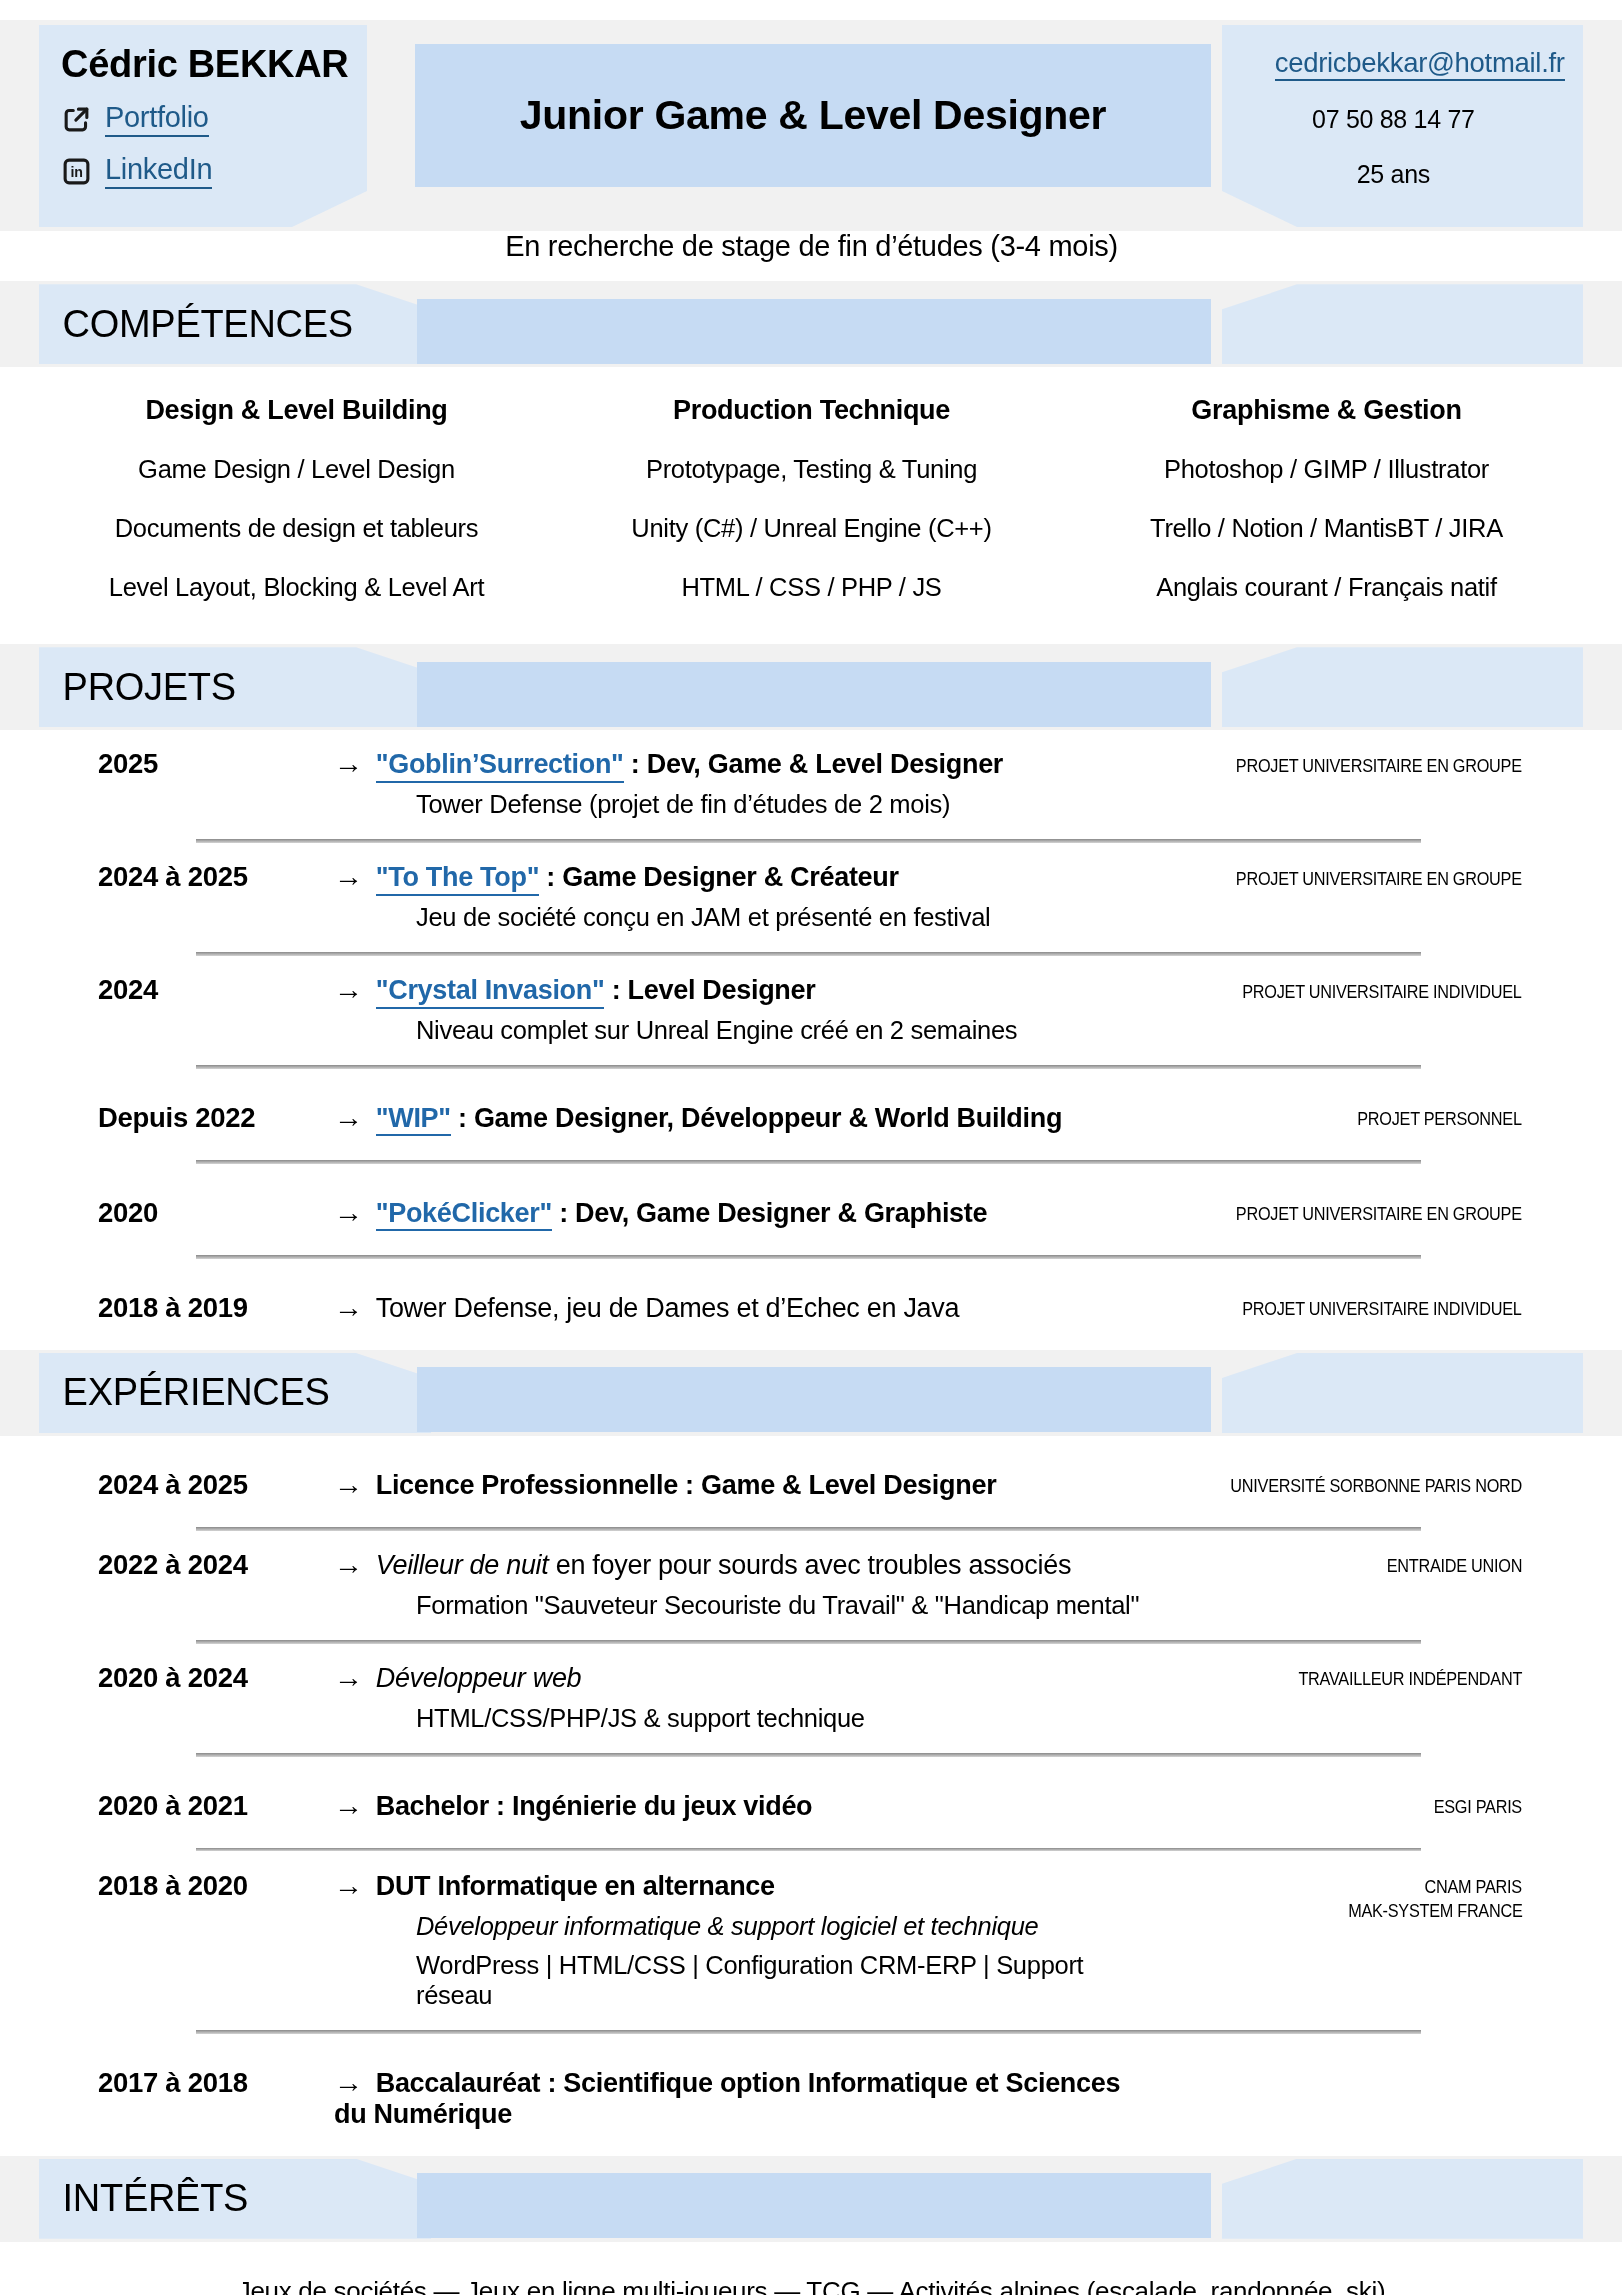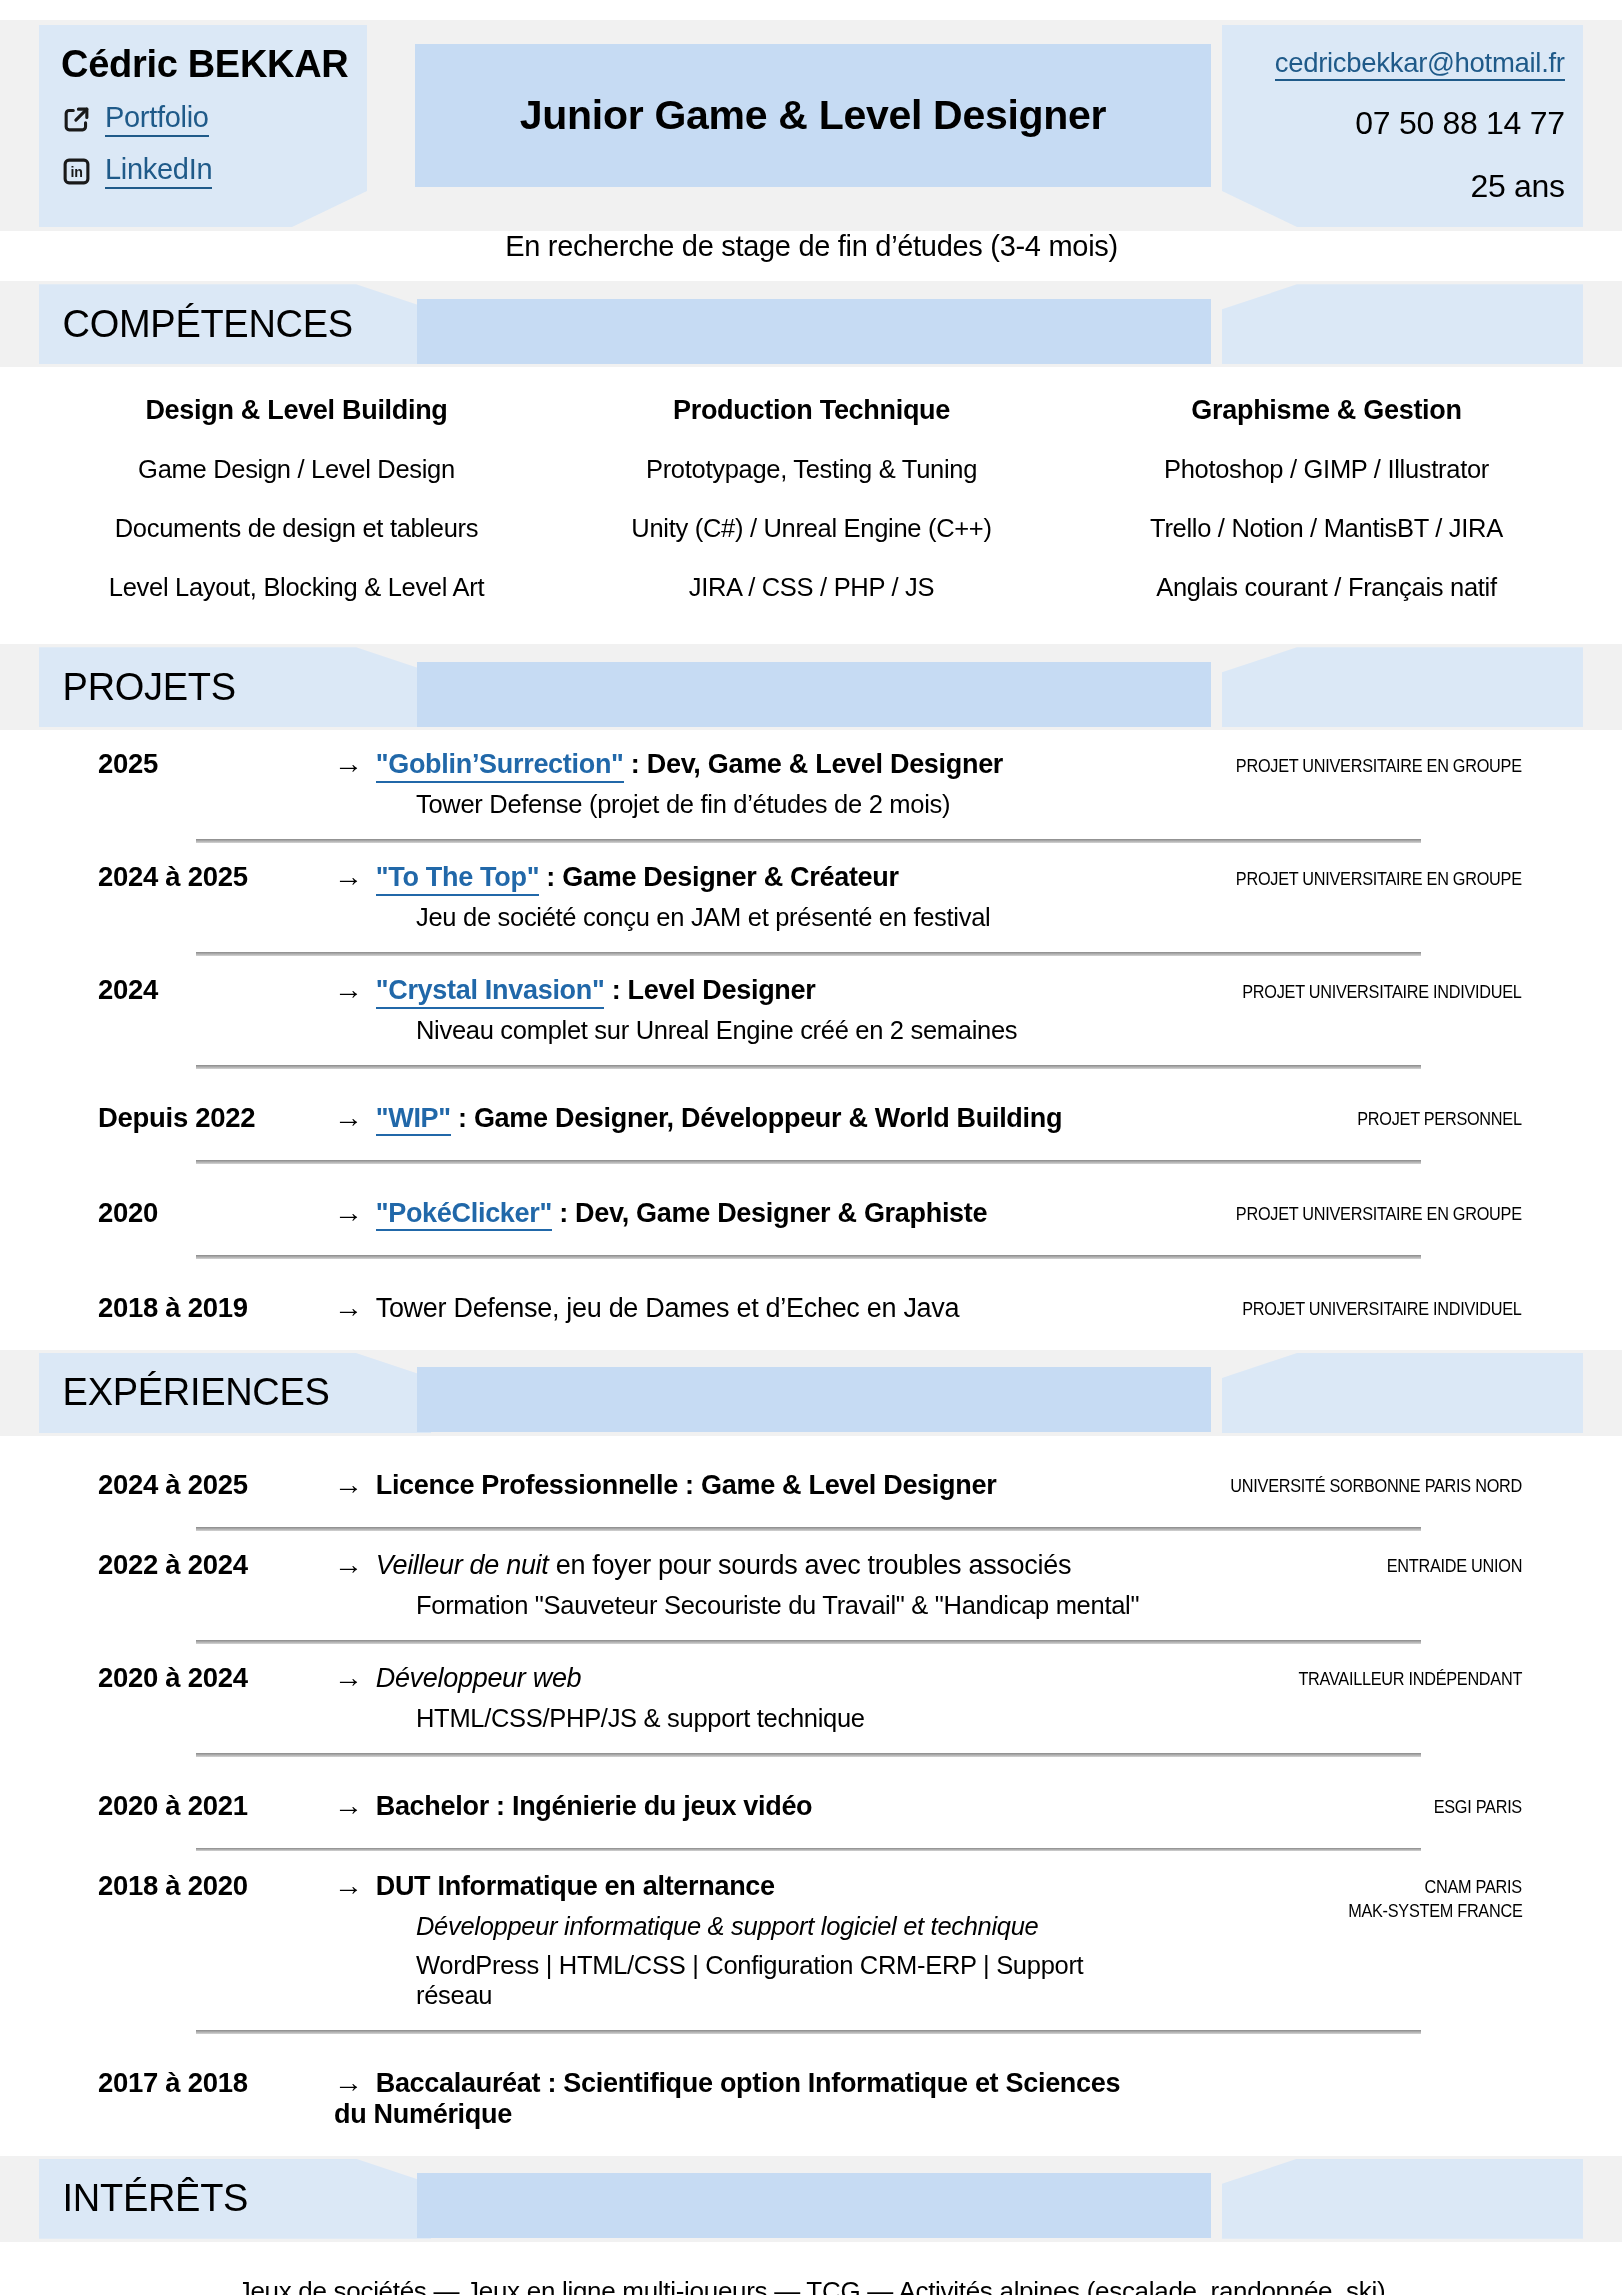--- a/index.html
+++ b/index.html
@@ -17,21 +17,21 @@
   .hicon{width:31px;height:31px;flex:0 0 auto;}
   .link{color:#1f5a89;text-decoration:none;border-bottom:2.6px solid #1f5a89;padding-bottom:1.3px;cursor:pointer;}
   .hlink-row .link{font-size:29px;line-height:33px;}
   .title-bar{position:absolute;top:44px;left:415px;width:796px;height:143px;background:#c6dbf3;
              display:flex;align-items:center;justify-content:center;}
   .job-title{font-size:41px;font-weight:bold;}
   .contact-box{position:absolute;top:25px;left:1222px;width:361px;height:202px;background:#dbe8f6;
                clip-path:polygon(0 0,100% 0,100% 100%,75px 100%,0 calc(100% - 36px));
                box-sizing:border-box;text-align:right;padding:22px 18.3px 0 0;}
   .contact-box .link{font-size:27.5px;border-bottom-width:2px;text-align:right;}
-  .contact-line{font-size:32px;margin-top:26px;}
+  .contact-line{font-size:25px;margin-top:26px;text-align:center;}
   .subtitle{position:absolute;top:230px;left:0;width:100%;text-align:center;font-size:29px;}
 
   
   .band{position:relative;height:86px;}
   .band .strip{position:absolute;top:0;left:0;width:100%;height:100%;background:#f1f1f1;}
   .band-left{position:absolute;top:3.3px;left:39px;width:392px;height:80px;background:#dbe8f6;
              clip-path:polygon(0 0,calc(100% - 75px) 0,100% 25px,100% 100%,0 100%);
              display:flex;align-items:center;padding-left:23.6px;box-sizing:border-box;}
   .band-label{font-size:38px;}
   .band-mid{position:absolute;top:17.7px;left:417px;width:794px;height:65px;background:#c6dbf3;}
@@ -118,21 +118,21 @@
     <div class="skill-col">
       <div class="skill-h">Design &amp; Level Building</div>
       <div class="skill-i">Game Design / Level Design</div>
       <div class="skill-i">Documents de design et tableurs</div>
       <div class="skill-i">Level Layout, Blocking &amp; Level Art</div>
     </div>
     <div class="skill-col">
       <div class="skill-h">Production Technique</div>
       <div class="skill-i">Prototypage, Testing &amp; Tuning</div>
       <div class="skill-i">Unity (C#) / Unreal Engine (C++)</div>
-      <div class="skill-i">JIRA / CSS / PHP / JS</div>
+      <div class="skill-i">HTML / CSS / PHP / JS</div>
     </div>
     <div class="skill-col">
       <div class="skill-h">Graphisme &amp; Gestion</div>
       <div class="skill-i">Photoshop / GIMP / Illustrator</div>
       <div class="skill-i">Trello / Notion / MantisBT / JIRA</div>
       <div class="skill-i">Anglais courant / Français natif</div>
     </div>
   </div>
 
   <div class="band">

